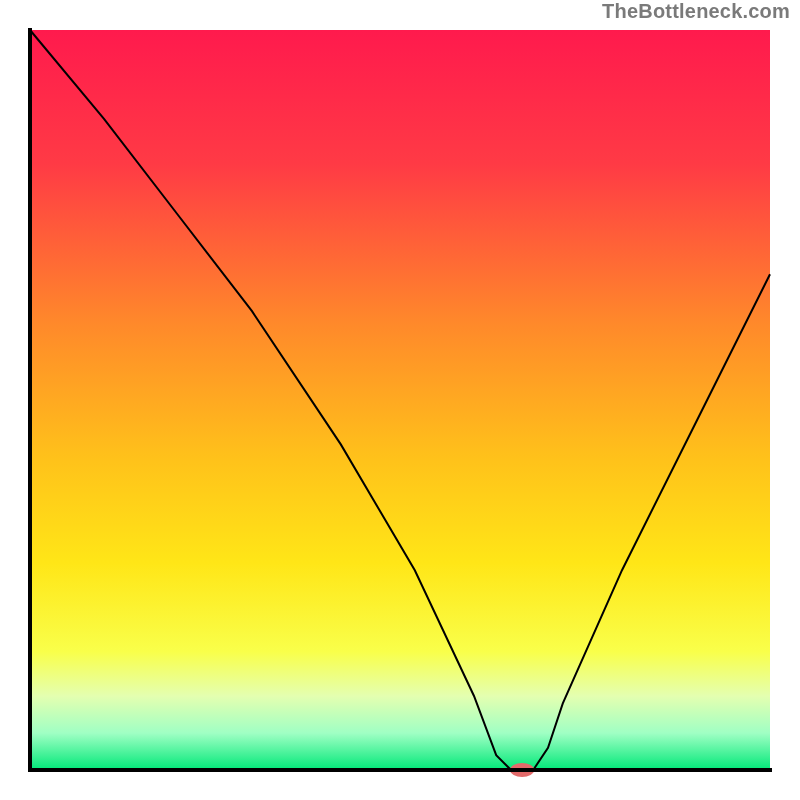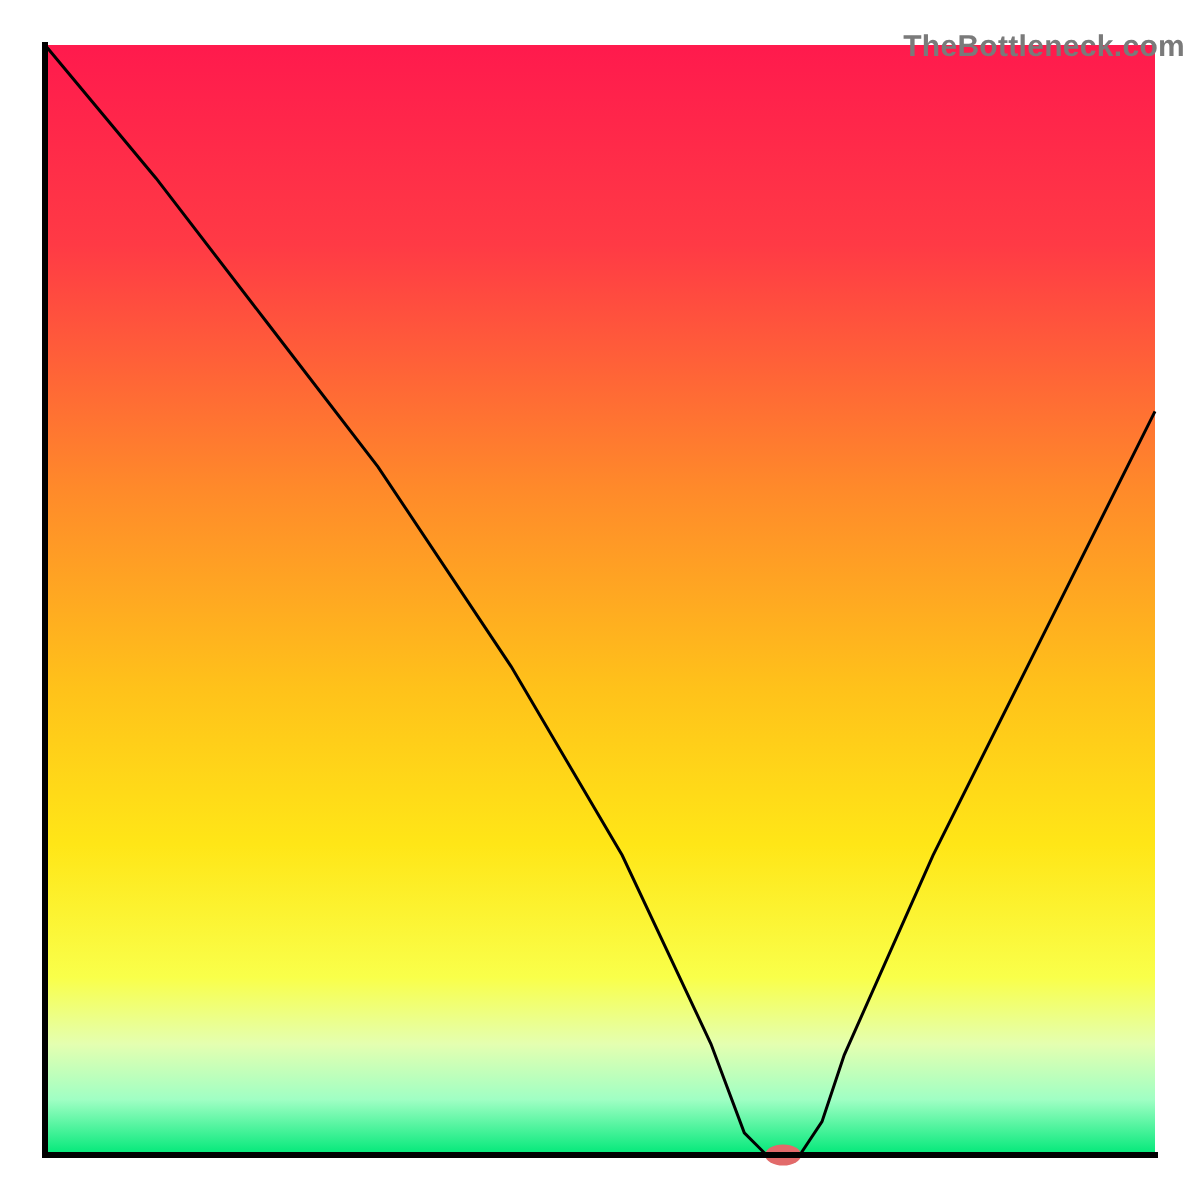--- a/index.html
+++ b/index.html
@@ -10,21 +10,21 @@
     background: #ffffff;
     font-family: Arial, Helvetica, sans-serif;
   }
   .container {
     position: relative;
     width: 800px;
     height: 800px;
   }
   .watermark {
     position: absolute;
-    top: 20px;
+    top: 0;
     right: 10px;
     font-size: 20px;
     font-weight: 600;
     color: #7a7a7a;
     letter-spacing: 0.2px;
     z-index: 10;
   }
   svg {
     position: absolute;
     top: 0;

